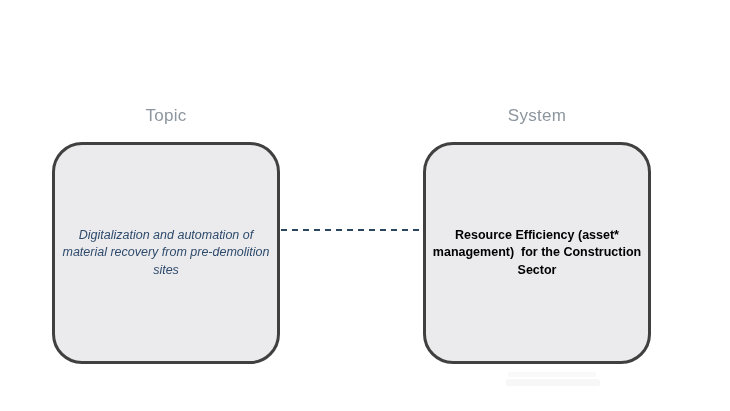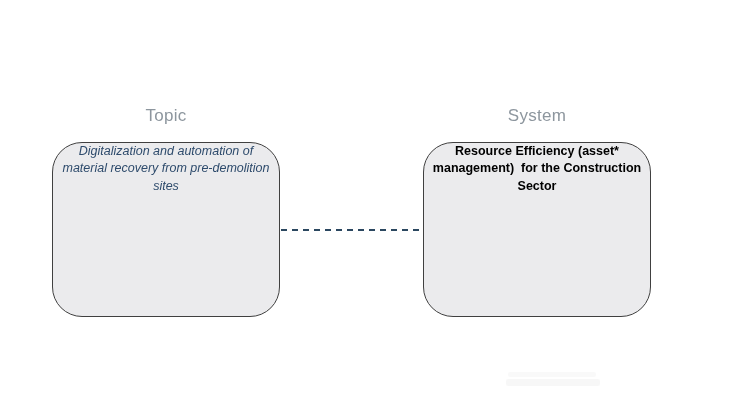--- a/index.html
+++ b/index.html
@@ -24,27 +24,27 @@
     font-weight: 400;
     color: #8d969e;
     letter-spacing: 0.3px;
   }
   .heading-topic  { left: 52px; }
   .heading-system { left: 423px; }
   .node {
     position: absolute;
     top: 142px;
     width: 228px;
-    height: 175px;
+    height: 222px;
     background: #ebebed;
-    border: 1px solid #404040;
+    border: 3px solid #404040;
     border-radius: 30px;
     box-sizing: border-box;
     display: flex;
-    align-items: flex-start;
+    align-items: center;
     justify-content: center;
   }
   .node-topic  { left: 52px; }
   .node-system { left: 423px; }
   .node-text {
     white-space: pre;
     text-align: center;
     font-size: 12.5px;
     line-height: 1.38;
   }

